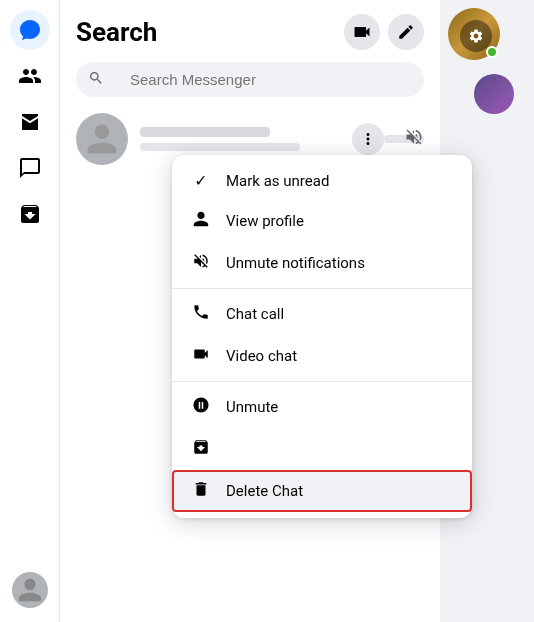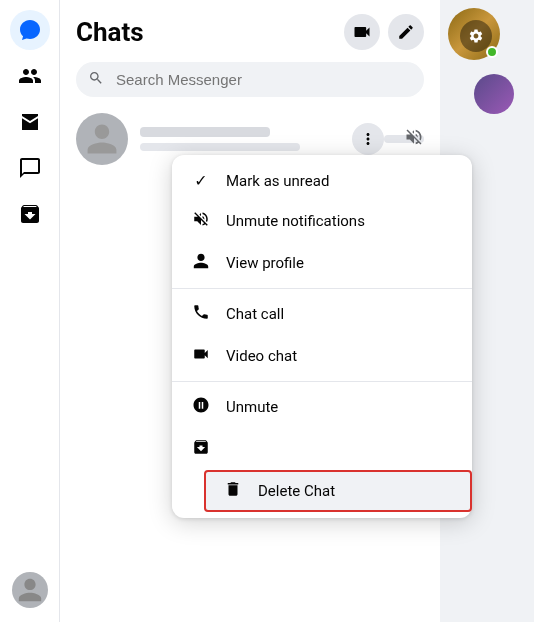--- a/index.html
+++ b/index.html
@@ -102,21 +102,21 @@
       color: #050505;
     }
 
     .search-bar {
       margin: 4px 16px 8px 16px;
       background: #f0f2f5;
       border-radius: 20px;
       display: flex;
       align-items: center;
       padding: 8px 12px;
-      gap: 12px;
+      gap: 26px;
     }
 
     .search-icon-wrap {
       color: #65676b;
       font-size: 14px;
     }
 
     .search-input {
       border: none;
       background: transparent;
@@ -260,21 +260,20 @@
       color: #050505;
       border-radius: 0;
       position: relative;
     }
 
     .menu-item.highlighted {
       background: #f0f2f5;
       outline: 2px solid #d9322e;
       outline-offset: -2px;
       border-radius: 4px;
-      margin-left: 32px;
     }
 
     .menu-icon {
       width: 22px;
       text-align: center;
       font-size: 17px;
       flex-shrink: 0;
     }
 
     .menu-divider {
@@ -372,21 +371,21 @@
   </div>
   <div class="sidebar-avatar">
     <svg width="28" height="28" viewBox="0 0 24 24" fill="#888">
       <path d="M12 12c2.7 0 4.8-2.1 4.8-4.8S14.7 2.4 12 2.4 7.2 4.5 7.2 7.2 9.3 12 12 12zm0 2.4c-3.2 0-9.6 1.6-9.6 4.8v2.4h19.2v-2.4c0-3.2-6.4-4.8-9.6-4.8z"></path>
     </svg>
   </div>
 </div>
 
 <div class="main-panel">
   <div class="panel-header">
-    <span class="panel-title">Chats</span>
+    <span class="panel-title">Search</span>
     <div class="header-actions">
       <button class="header-btn" title="New video call">
         <svg width="20" height="20" viewBox="0 0 24 24" fill="currentColor">
           <path d="M17 10.5V7c0-.55-.45-1-1-1H4c-.55 0-1 .45-1 1v10c0 .55.45 1 1 1h12c.55 0 1-.45 1-1v-3.5l4 4v-11l-4 4z"></path>
         </svg>
       </button>
       <button class="header-btn" title="New message">
         <svg width="18" height="18" viewBox="0 0 24 24" fill="currentColor">
           <path d="M3 17.25V21h3.75L17.81 9.94l-3.75-3.75L3 17.25zM20.71 7.04c.39-.39.39-1.02 0-1.41l-2.34-2.34c-.39-.39-1.02-.39-1.41 0l-1.83 1.83 3.75 3.75 1.83-1.83z"></path>
         </svg>
@@ -435,33 +434,33 @@
 <div class="context-menu">
 
   <div class="menu-item">
     <span class="menu-icon checkmark">✓</span>
     <span>Mark as unread</span>
   </div>
 
   <div class="menu-item">
     <span class="menu-icon">
       <svg width="18" height="18" viewBox="0 0 24 24" fill="currentColor">
+        <path d="M12 12c2.7 0 4.8-2.1 4.8-4.8S14.7 2.4 12 2.4 7.2 4.5 7.2 7.2 9.3 12 12 12zm0 2.4c-3.2 0-9.6 1.6-9.6 4.8v2.4h19.2v-2.4c0-3.2-6.4-4.8-9.6-4.8z"></path>
+      </svg>
+    </span>
+    <span>View profile</span>
+  </div>
+
+  <div class="menu-item">
+    <span class="menu-icon">
+      <svg width="18" height="18" viewBox="0 0 24 24" fill="currentColor">
         <path d="M16.5 12c0-1.77-1.02-3.29-2.5-4.03v2.21l2.45 2.45c.03-.2.05-.41.05-.63zm2.5 0c0 .94-.2 1.82-.54 2.64l1.51 1.51C20.63 14.91 21 13.5 21 12c0-4.28-2.99-7.86-7-8.77v2.06c2.89.86 5 3.54 5 6.71zM4.27 3L3 4.27 7.73 9H3v6h4l5 5v-6.73l4.25 4.25c-.67.52-1.42.93-2.25 1.18v2.06c1.38-.31 2.63-.95 3.69-1.81L19.73 21 21 19.73l-9-9L4.27 3zM12 4L9.91 6.09 12 8.18V4z"></path>
       </svg>
     </span>
     <span>Unmute notifications</span>
-  </div>
-
-  <div class="menu-item">
-    <span class="menu-icon">
-      <svg width="18" height="18" viewBox="0 0 24 24" fill="currentColor">
-        <path d="M12 12c2.7 0 4.8-2.1 4.8-4.8S14.7 2.4 12 2.4 7.2 4.5 7.2 7.2 9.3 12 12 12zm0 2.4c-3.2 0-9.6 1.6-9.6 4.8v2.4h19.2v-2.4c0-3.2-6.4-4.8-9.6-4.8z"></path>
-      </svg>
-    </span>
-    <span>View profile</span>
   </div>
 
   <div class="menu-divider"></div>
 
   <div class="menu-item">
     <span class="menu-icon">
       <svg width="18" height="18" viewBox="0 0 24 24" fill="currentColor">
         <path d="M6.62 10.79c1.44 2.83 3.76 5.14 6.59 6.59l2.2-2.2c.27-.27.67-.36 1.02-.24 1.12.37 2.33.57 3.57.57.55 0 1 .45 1 1V20c0 .55-.45 1-1 1-9.39 0-17-7.61-17-17 0-.55.45-1 1-1h3.5c.55 0 1 .45 1 1 0 1.25.2 2.45.57 3.57.11.35.03.74-.25 1.02l-2.2 2.2z"></path>
       </svg>
     </span>

